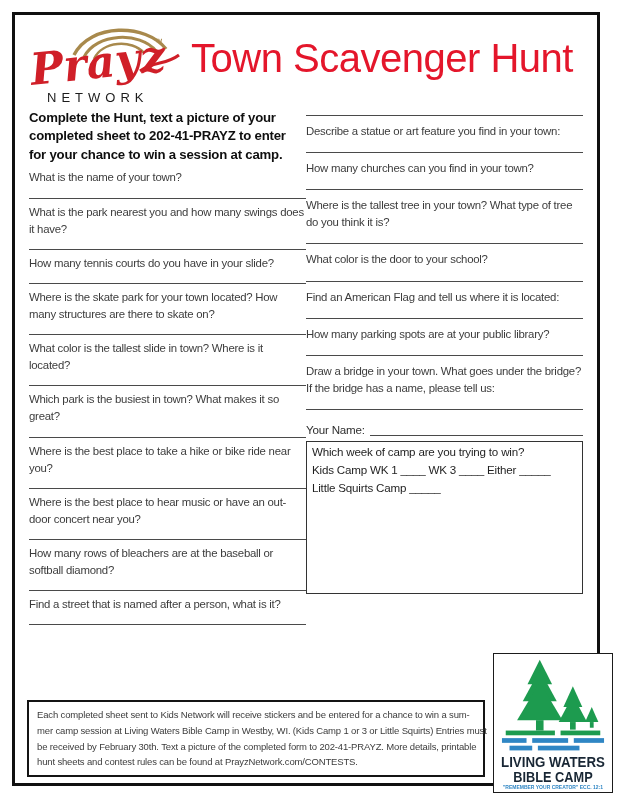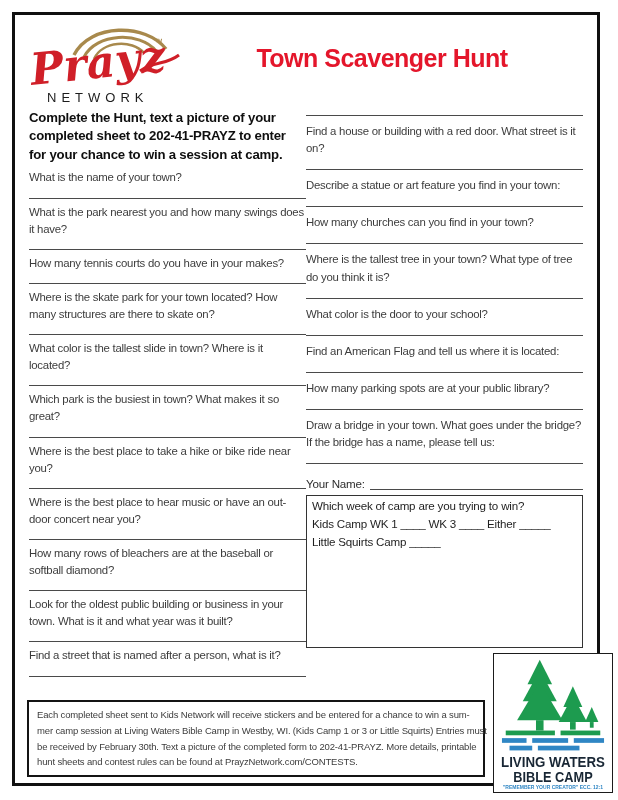--- a/index.html
+++ b/index.html
@@ -3,22 +3,22 @@
 <meta charset="utf-8">
 <style>
   * { margin:0; padding:0; box-sizing:border-box; }
   body { background:#ffffff; font-family:"Liberation Sans", sans-serif; }
   .page { position:relative; width:618px; height:800px; background:#ffffff; overflow:hidden; }
   .sheet { position:absolute; left:12px; top:12px; right:18px; bottom:14px;
            border:3px solid #101010; padding:4px 14px 6px 14px; }
   
   .hdr { display:flex; align-items:center; height:88px; }
   .prayz-logo { flex:0 0 152px; }
-  .title { flex:1; text-align:center; color:#e4162b; font-weight:bold;
-           font-size:25px; letter-spacing:-0.5px; line-height:1; padding-bottom:10px; }
+  .title { flex:1; text-align:center; color:#e4162b; font-weight:normal;
+           font-size:40px; letter-spacing:-0.5px; line-height:1; padding-bottom:10px; }
   
   .cols { display:flex; gap:0; margin-top:2px; }
   .col { flex:1; min-width:0; }
   .intro { font-weight:bold; font-size:13.2px; line-height:1.4; color:#0f0f0f;
            letter-spacing:-0.2px; margin-bottom:4px; }
   .q { margin-top:5px; font-size:11.4px; line-height:1.5; color:#3c3c3c; letter-spacing:-0.25px; }
   .rule { border-bottom:1.3px solid #4a4a4a; }
   .q-item .rule { margin-top:11px; }
   .col-right .q { margin-top:7px; }
   .col-right .q-item .rule { margin-top:12px; }
@@ -69,21 +69,21 @@
 
         <div class="q-item">
           <div class="q">What is the name of your town?</div>
           <div class="rule"></div>
         </div>
         <div class="q-item">
           <div class="q">What is the park nearest you and how many swings does it have?</div>
           <div class="rule"></div>
         </div>
         <div class="q-item">
-          <div class="q">How many tennis courts do you have in your makes?</div>
+          <div class="q">How many tennis courts do you have in your slide?</div>
           <div class="rule"></div>
         </div>
         <div class="q-item">
           <div class="q">Where is the skate park for your town located? How many structures are there to skate on?</div>
           <div class="rule"></div>
         </div>
         <div class="q-item">
           <div class="q">What color is the tallest slide in town? Where is it located?</div>
           <div class="rule"></div>
         </div>
@@ -97,36 +97,28 @@
         </div>
         <div class="q-item">
           <div class="q">Where is the best place to hear music or have an out-door concert near you?</div>
           <div class="rule"></div>
         </div>
         <div class="q-item">
           <div class="q">How many rows of bleachers are at the baseball or softball diamond?</div>
           <div class="rule"></div>
         </div>
         <div class="q-item">
-          <div class="q">Look for the oldest public building or business in your town. What is it and what year was it built?</div>
-          <div class="rule"></div>
-        </div>
-        <div class="q-item">
           <div class="q">Find a street that is named after a person, what is it?</div>
           <div class="rule"></div>
         </div>
       </div>
 
       <div class="col col-right">
         <div class="rule lead"></div>
 
-        <div class="q-item">
-          <div class="q">Find a house or building with a red door. What street is it on?</div>
-          <div class="rule"></div>
-        </div>
         <div class="q-item">
           <div class="q">Describe a statue or art feature you find in your town:</div>
           <div class="rule"></div>
         </div>
         <div class="q-item">
           <div class="q">How many churches can you find in your town?</div>
           <div class="rule"></div>
         </div>
         <div class="q-item">
           <div class="q">Where is the tallest tree in your town? What type of tree do you think it is?</div>

